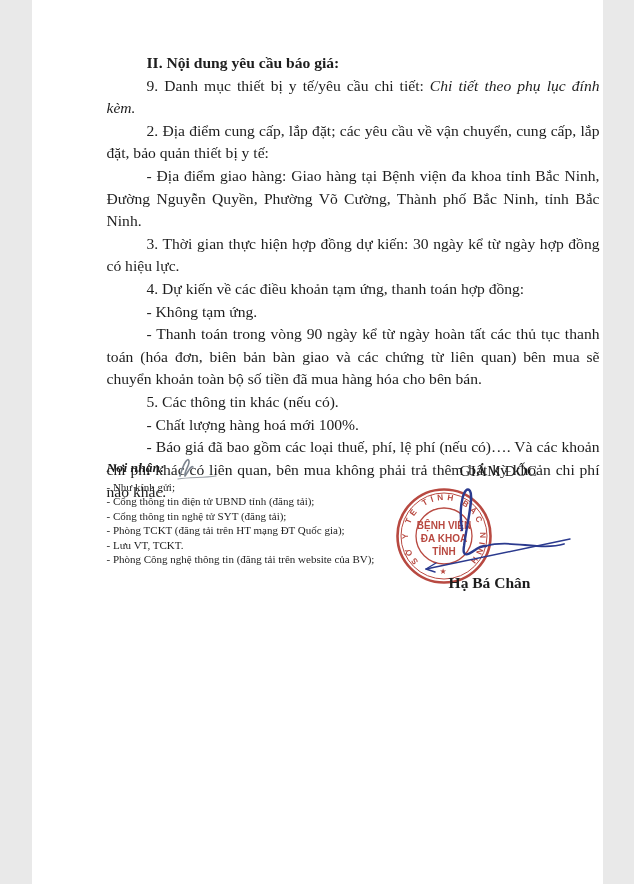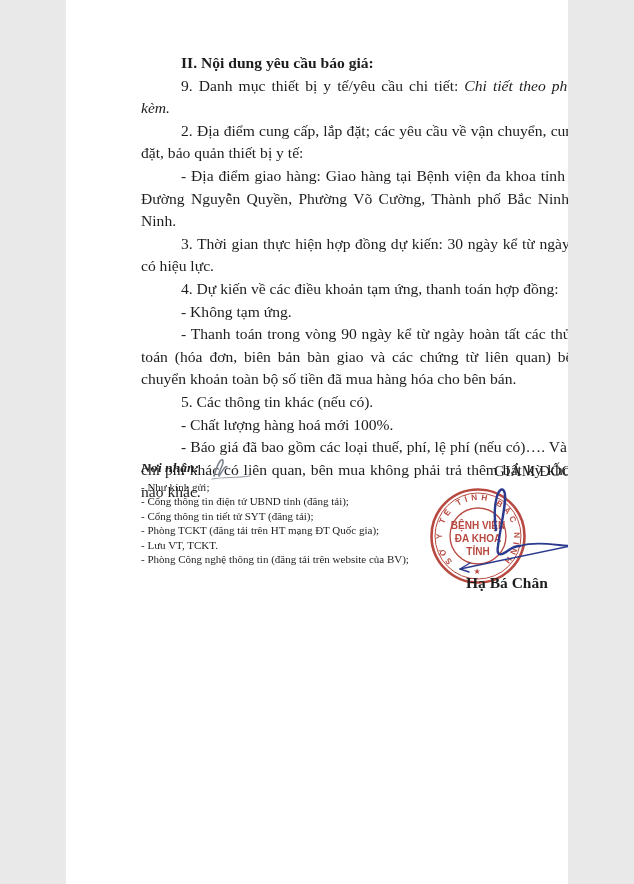--- a/index.html
+++ b/index.html
@@ -1,18 +1,18 @@
 <!DOCTYPE html>
 <html><head>
 <meta charset="utf-8">
 <style>
   html,body{margin:0;padding:0;background:#e9e9e9;}
   .page{
     position:relative;
-    width:502px;height:884px;
+    width:571px;height:884px;
     background:#ffffff;
     margin:0 auto;
     font-family:"Liberation Serif","DejaVu Serif",serif;
     color:#1d1d1d;
     overflow:hidden;
   }
   .body-text{
     position:absolute;left:75px;top:52px;width:493px;
     font-size:15.6px;line-height:22.6px;
     text-align:justify;
@@ -26,22 +26,22 @@
   }
   .recipients{
     position:absolute;left:75px;top:480px;width:300px;
     font-size:11px;line-height:14.4px;white-space:nowrap;
   }
   .director-title{
     position:absolute;left:397px;top:463px;width:140px;
     text-align:center;font-weight:normal;font-size:15px;letter-spacing:.3px;
   }
   .director-name{
-    position:absolute;left:400px;top:574px;width:140px;
-    text-align:left;font-weight:bold;font-size:15.5px;
+    position:absolute;left:388px;top:574px;width:140px;
+    text-align:center;font-weight:bold;font-size:15.5px;
   }
   .stamp-svg{position:absolute;left:357px;top:481px;width:110px;height:110px;opacity:.92;}
   .stamp-svg text{font-family:"Liberation Sans","DejaVu Sans",sans-serif;font-weight:bold;}
   .sig-svg{position:absolute;left:350px;top:478px;width:195px;height:107px;}
   .initial-svg{position:absolute;left:575px;top:408px;width:55px;height:52px;}
   .note-svg{position:absolute;left:126px;top:455px;width:62px;height:28px;}
   svg path{fill:none;stroke-linecap:round;stroke-linejoin:round;}
 </style>
 </head>
 <body>
@@ -65,21 +65,21 @@
   <div class="recipients-label">Nơi nhận:</div>
 
   <svg class="note-svg" viewBox="0 0 62 28">
     <path d="M22,21 C26,7 30,2 31,6 C32,10 26,16 27,21 C30,17 33,10 35,12" stroke="#7d8590" stroke-width="1.6"></path>
     <path d="M20,24 C32,22 45,23 58,21" stroke="#9aa0a8" stroke-width="1.2"></path>
   </svg>
 
   <div class="recipients">
       <div>- Như kính gửi;</div>
       <div>- Cổng thông tin điện tử UBND tỉnh (đăng tải);</div>
-      <div>- Cổng thông tin tiết tử SYT (đăng tải);</div>
+      <div>- Cổng thông tin nghệ tử SYT (đăng tải);</div>
       <div>- Phòng TCKT (đăng tải trên HT mạng ĐT Quốc gia);</div>
       <div>- Lưu VT, TCKT.</div>
       <div>- Phòng Công nghệ thông tin (đăng tải trên website của BV);</div>
     </div>
 
   <div class="director-title">GIÁM ĐỐC</div>
 
   <svg class="stamp-svg" viewBox="0 0 110 110">
     <circle class="stamp-ink-stroke" cx="55" cy="55" r="46.5" stroke-width="2.6" fill="none" stroke="#b23a31"></circle>
     <circle class="stamp-ink-stroke" cx="55" cy="55" r="43" stroke-width="1" fill="none" stroke="#b23a31"></circle>

